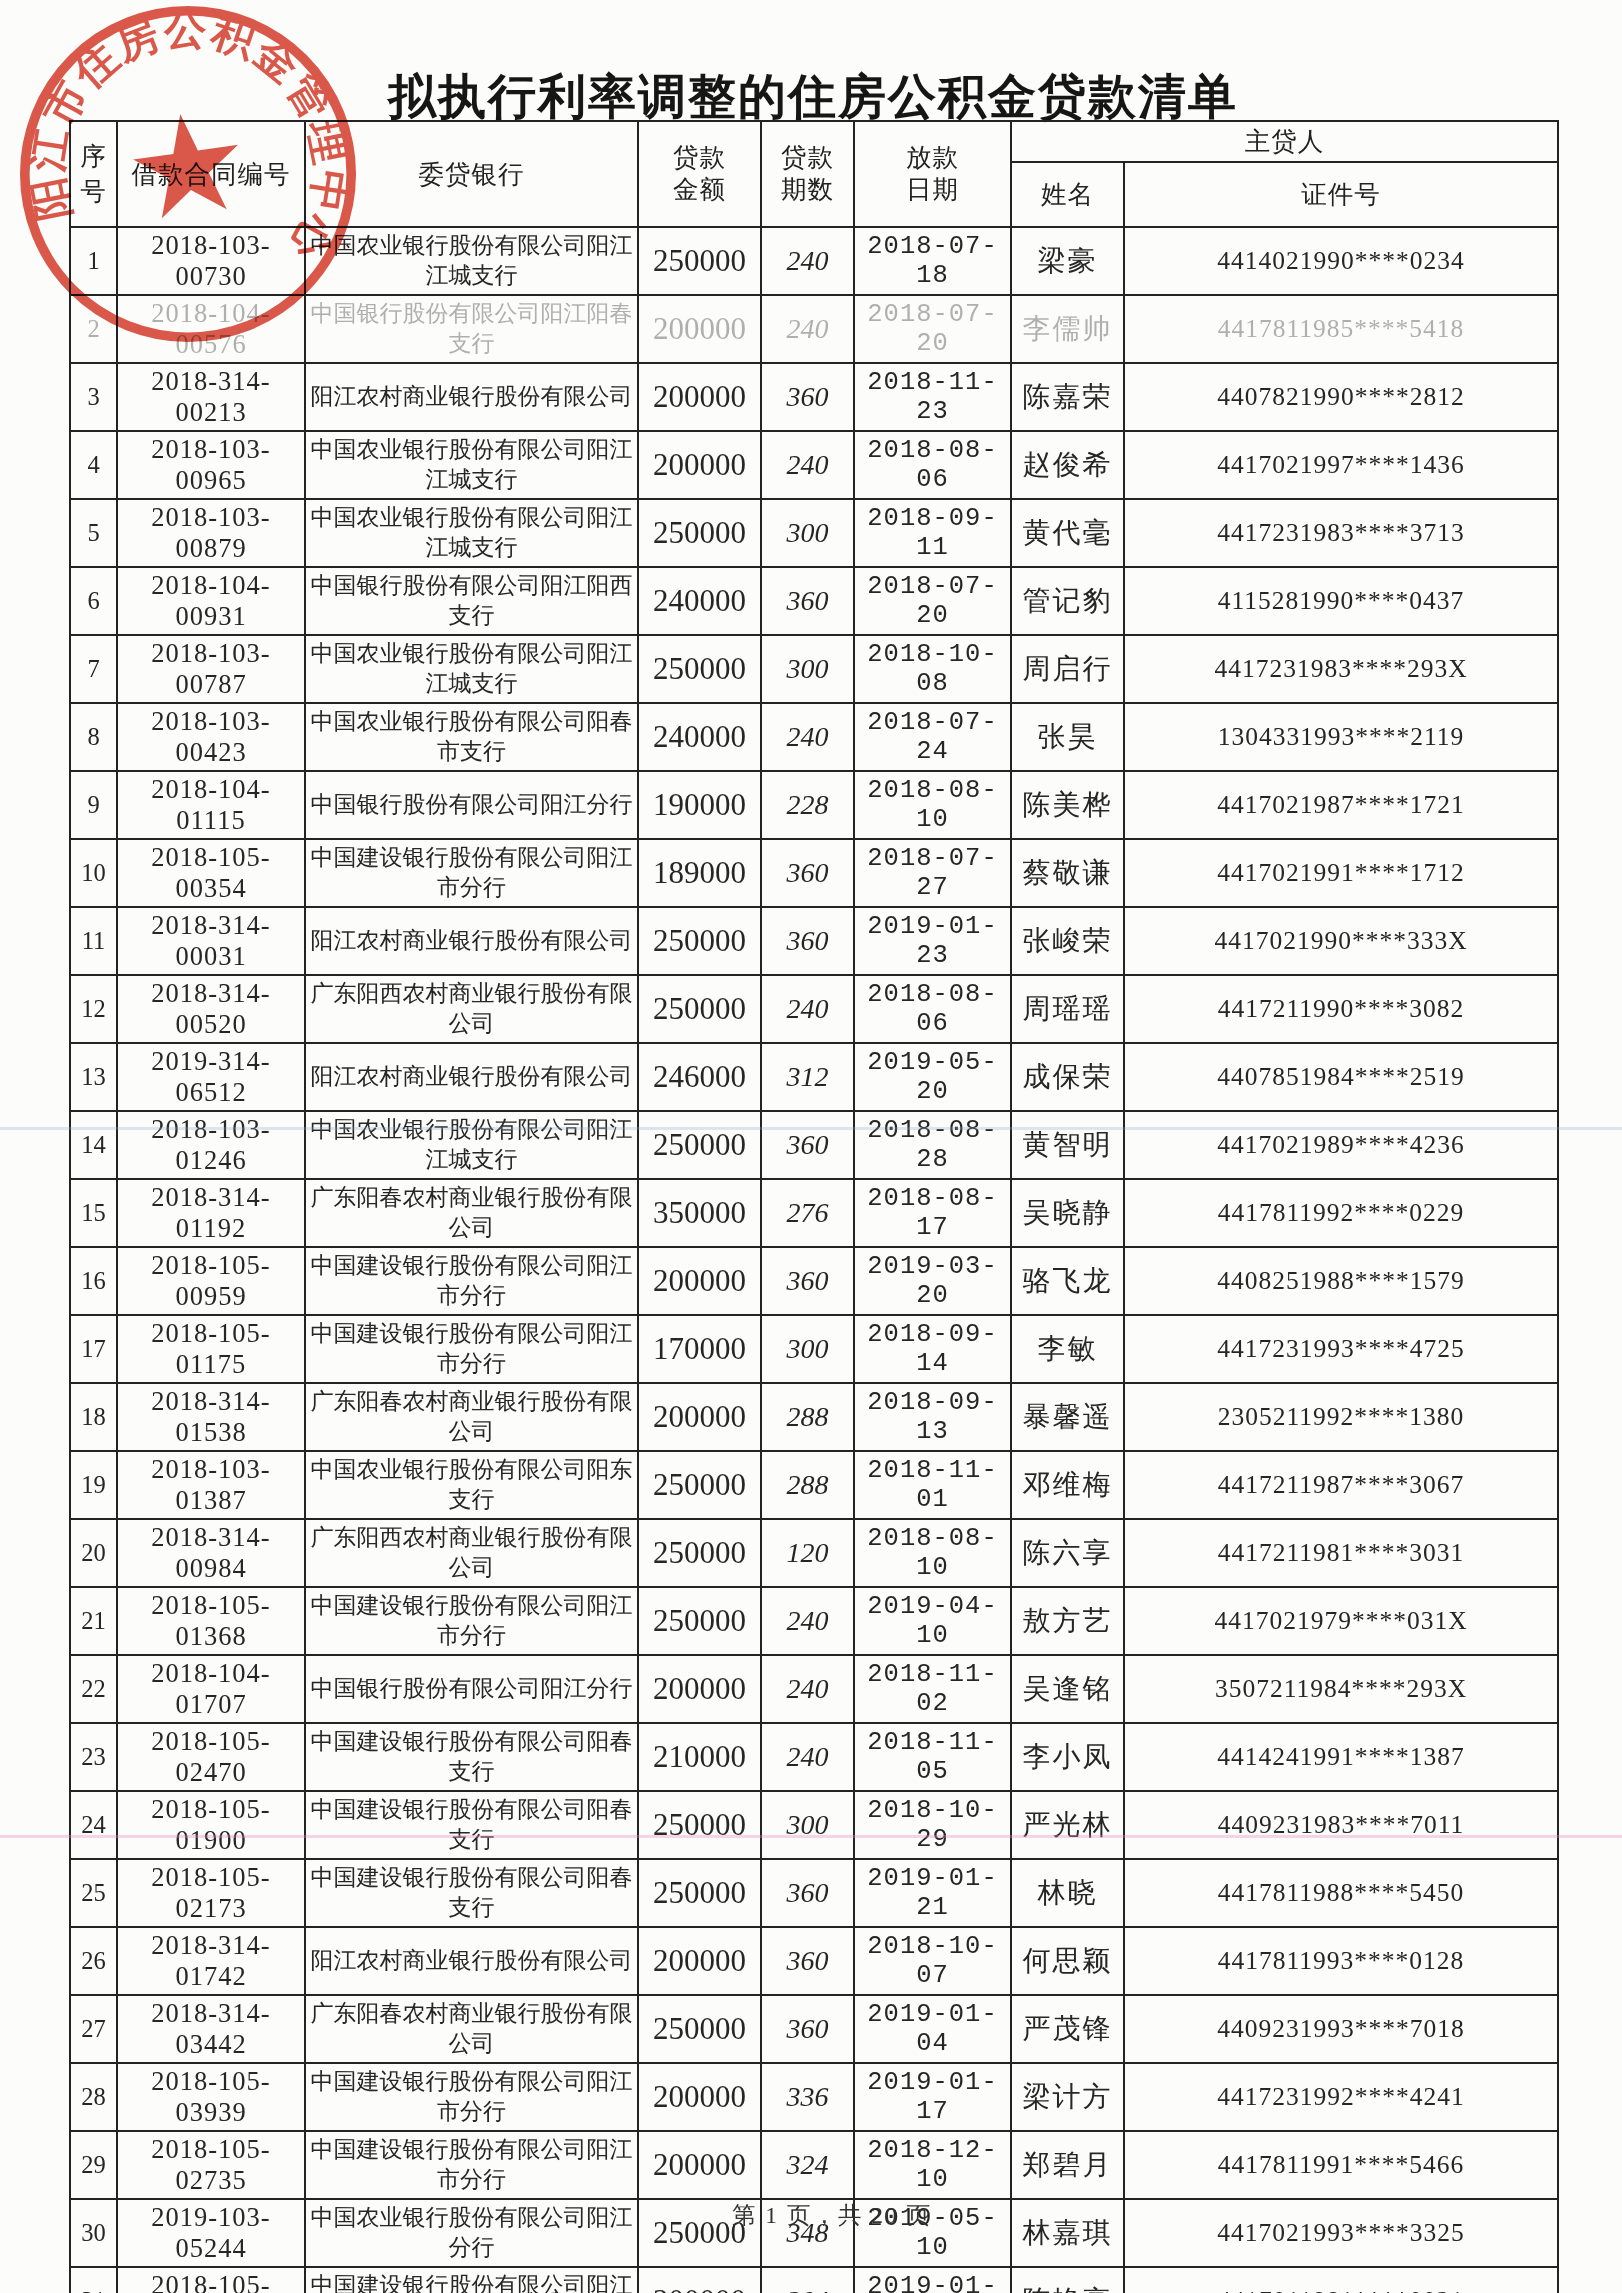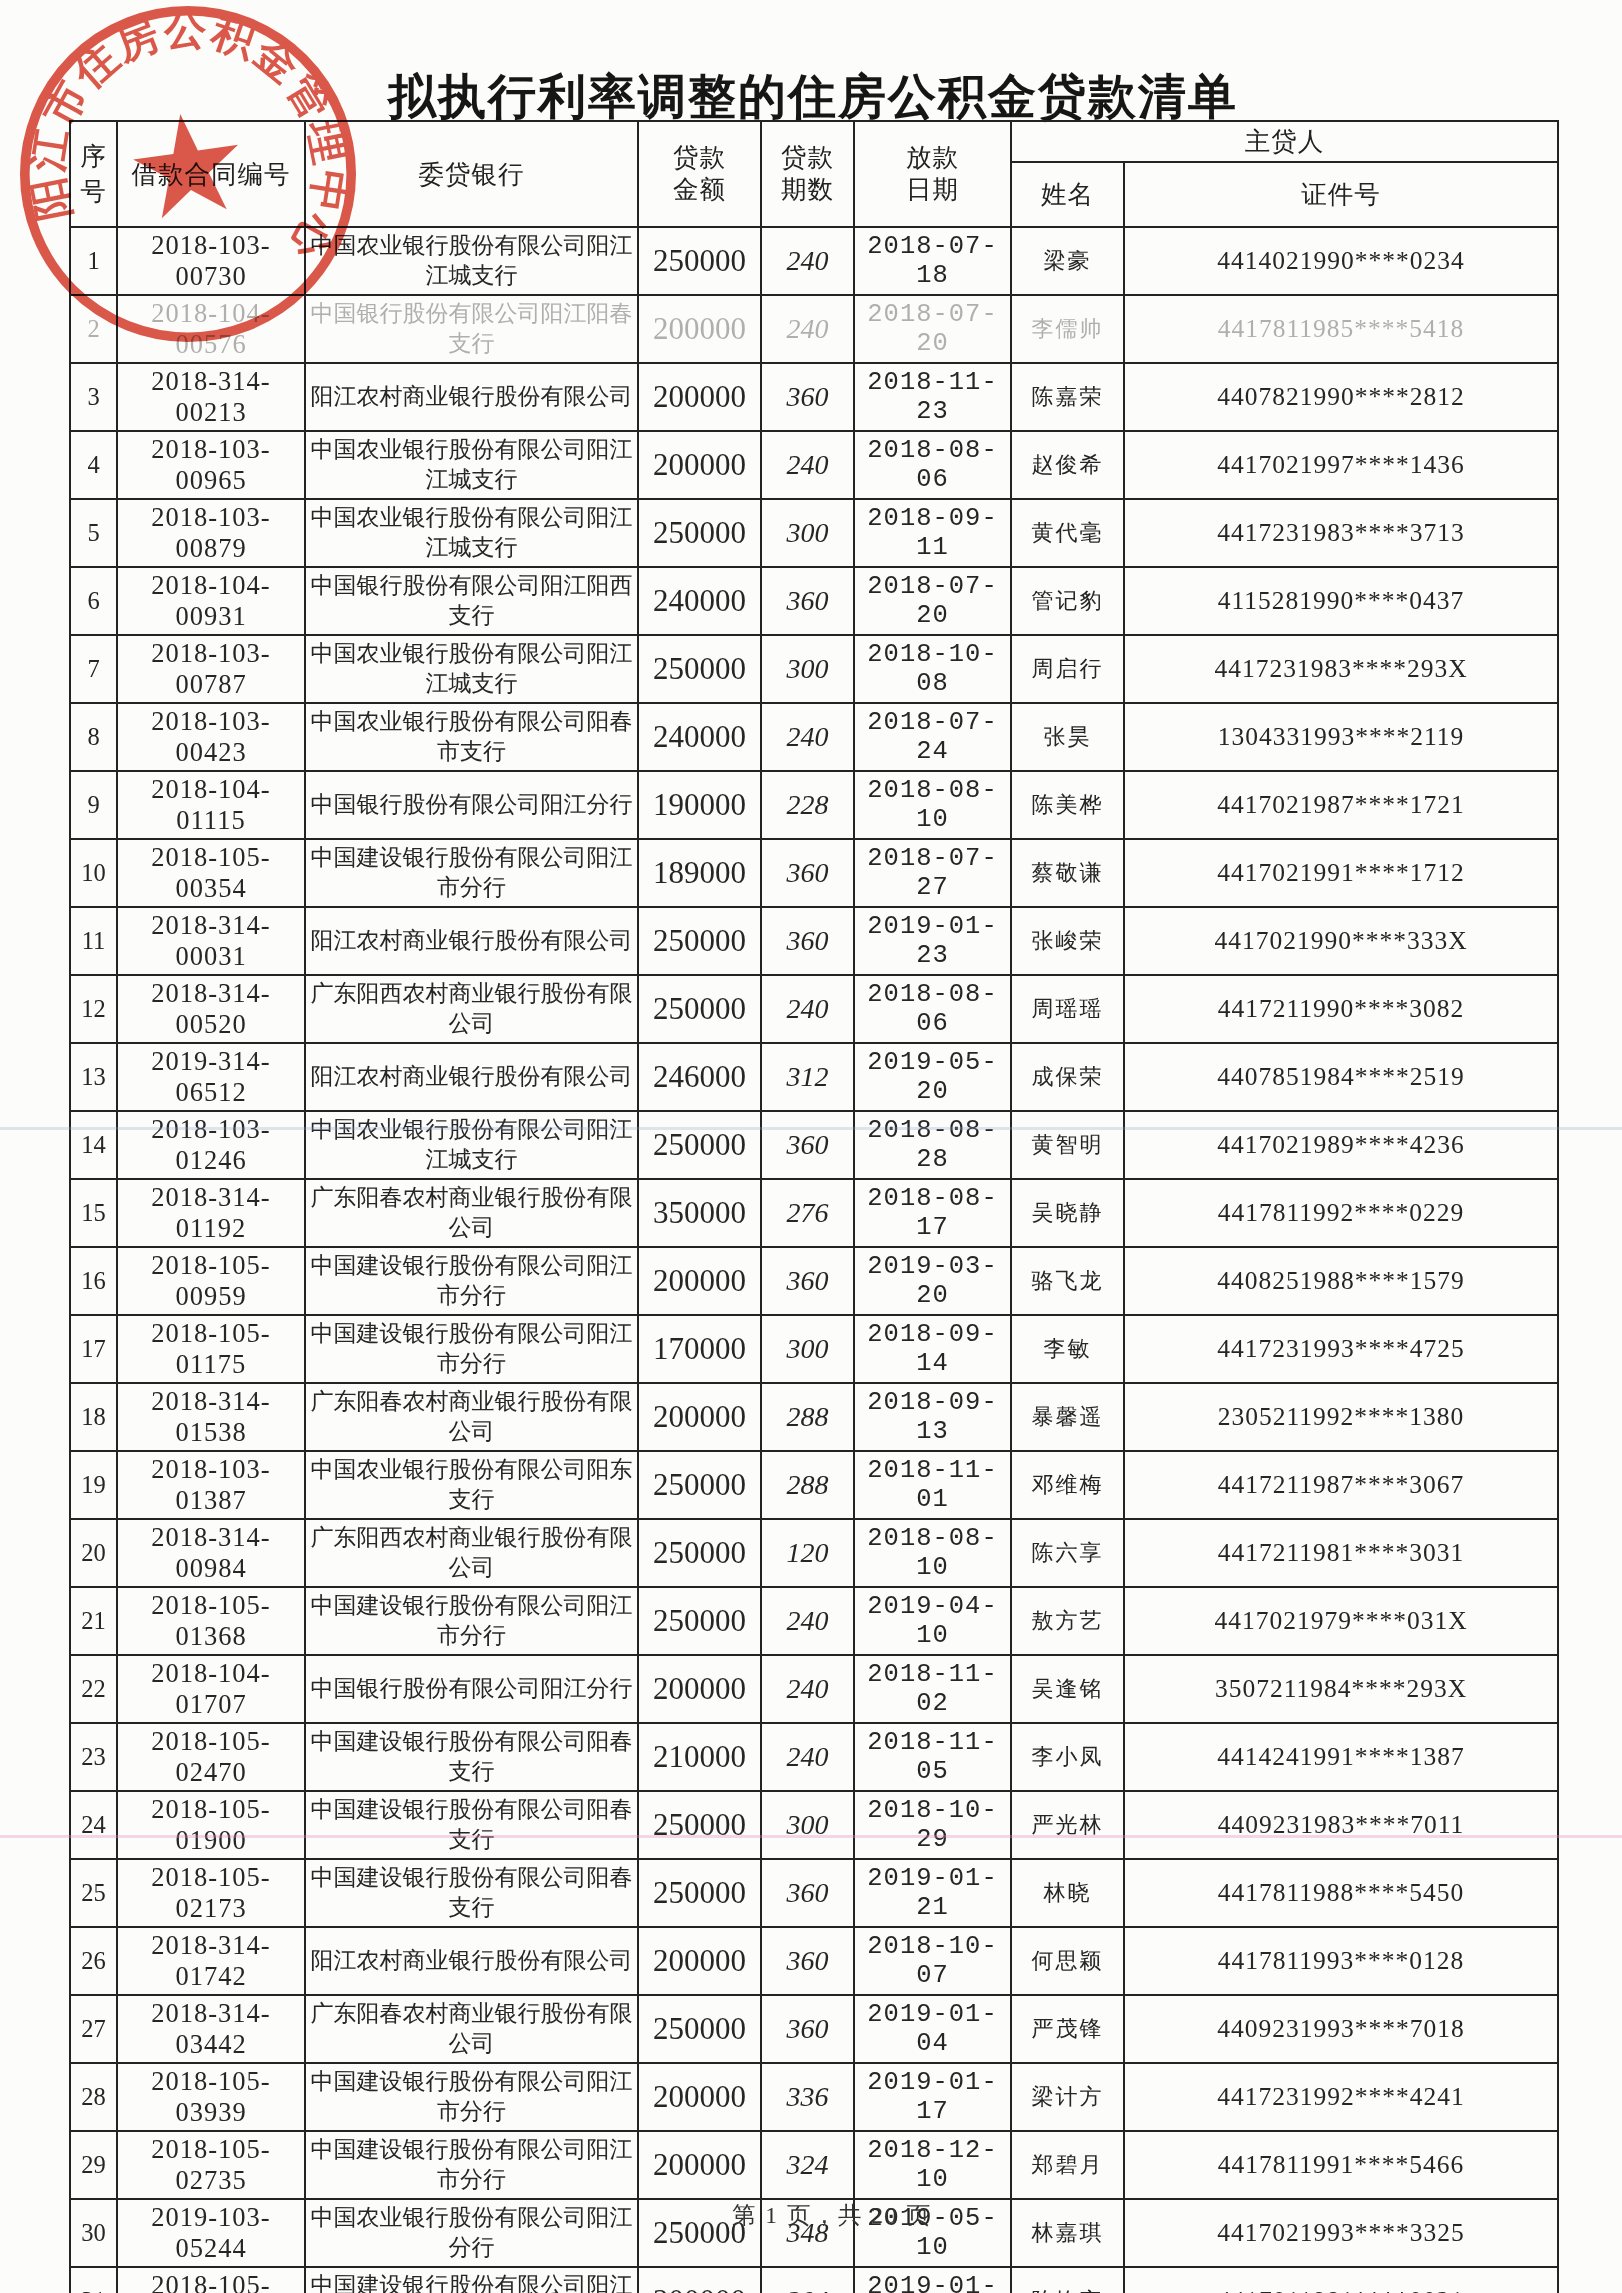--- a/index.html
+++ b/index.html
@@ -48,21 +48,21 @@
     color:#222;
     letter-spacing:1px;
   }
   th.pre { white-space:pre-line; line-height:1.25; }
   td.c-seq      { font-size:24.5px; }
   td.c-contract { font-size:26.5px; letter-spacing:1px;margin-left:11px; }
   td.c-bank     { font-size:23px; line-height:1.3; padding:2px 19.6px; }
   td.c-amount   { font-size:31px;border-radius:18px; }
   td.c-periods  { font-size:28px;font-style:italic; }
   td.c-date     { font-size:25.5px; letter-spacing:1px;font-family:Liberation Mono, monospace; }
-  td.c-name     { font-size:22px; letter-spacing:2px;border-radius:14px; }
+  td.c-name     { font-size:28px; letter-spacing:2px;border-radius:14px; }
   td.c-id       { font-size:25.5px; letter-spacing:1px; }
   tr.faded td   { color:rgba(70,70,70,0.42); }
   .footer {
     position:absolute;
     left:69px; top:2199px; width:1488px;
     text-align:center;
     font-size:23.5px;
     letter-spacing:2px;
     color:#333;
     margin-left:19px;

